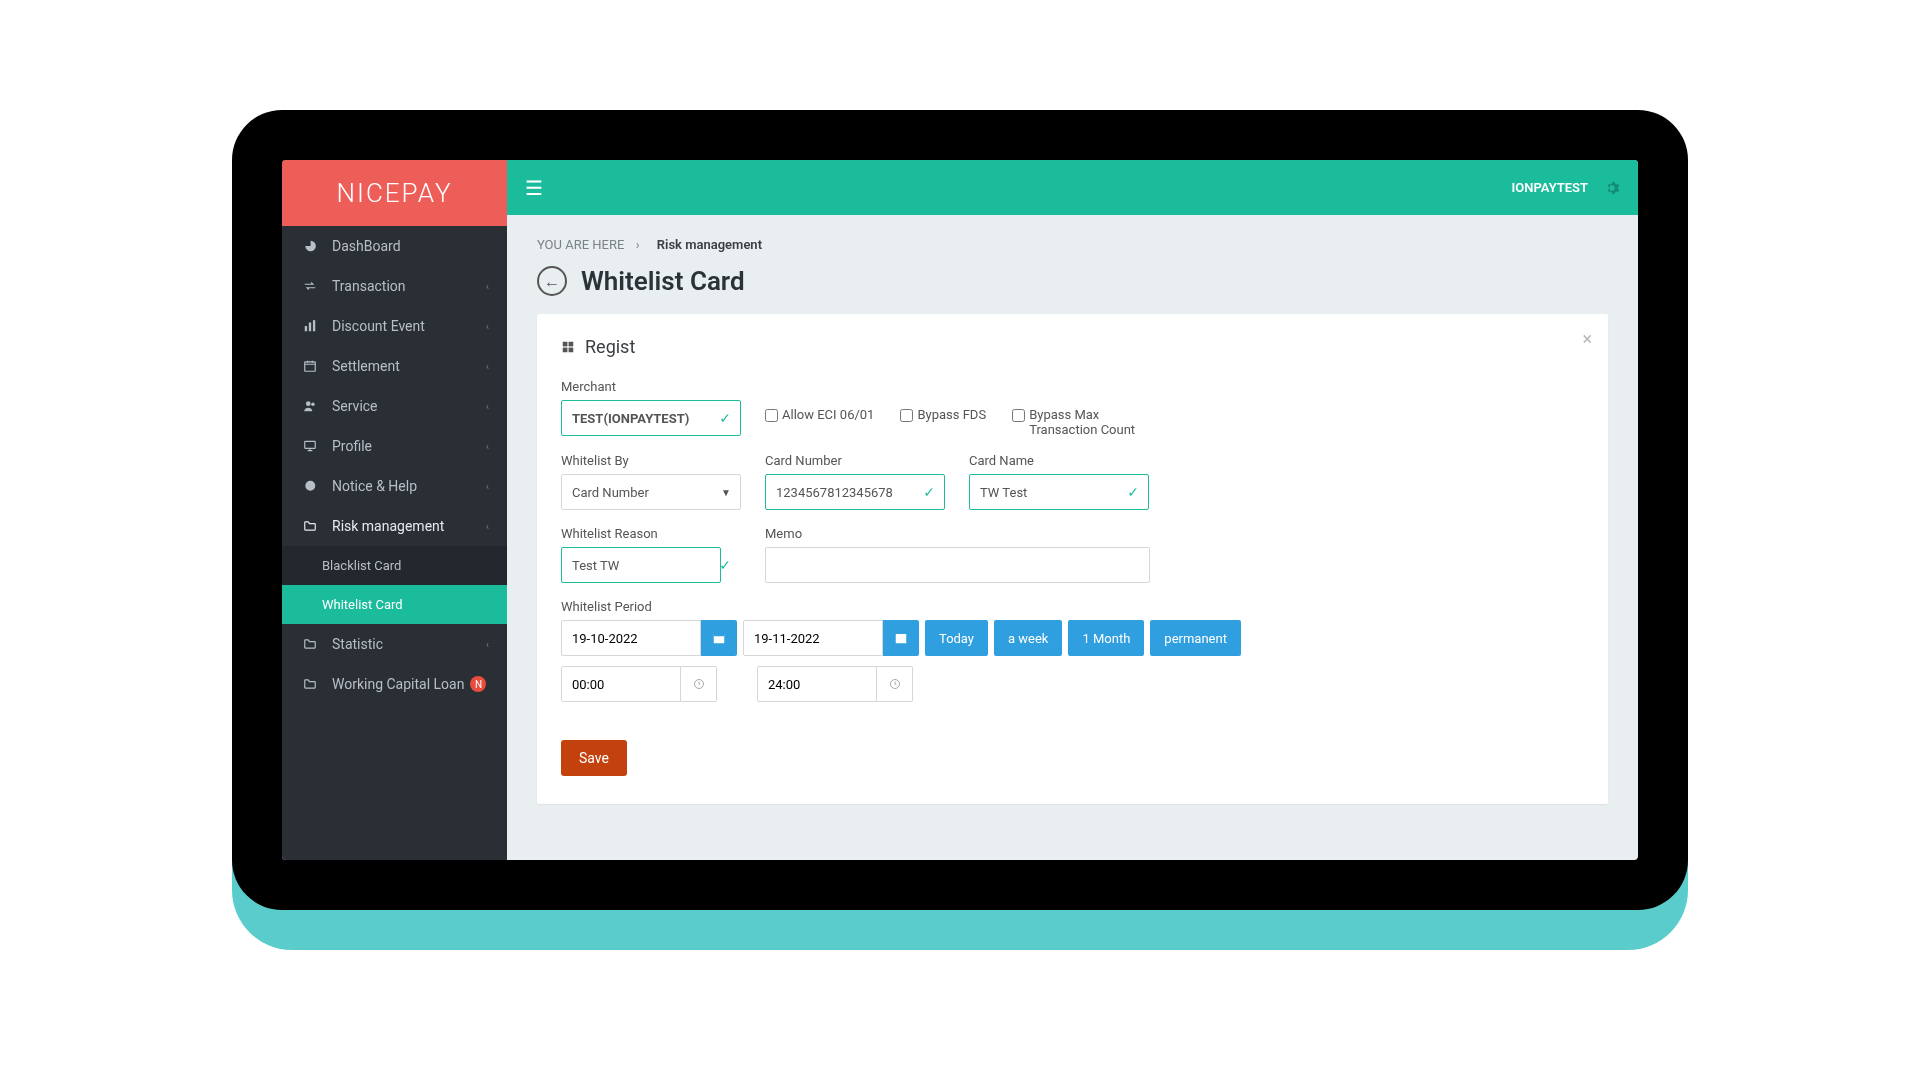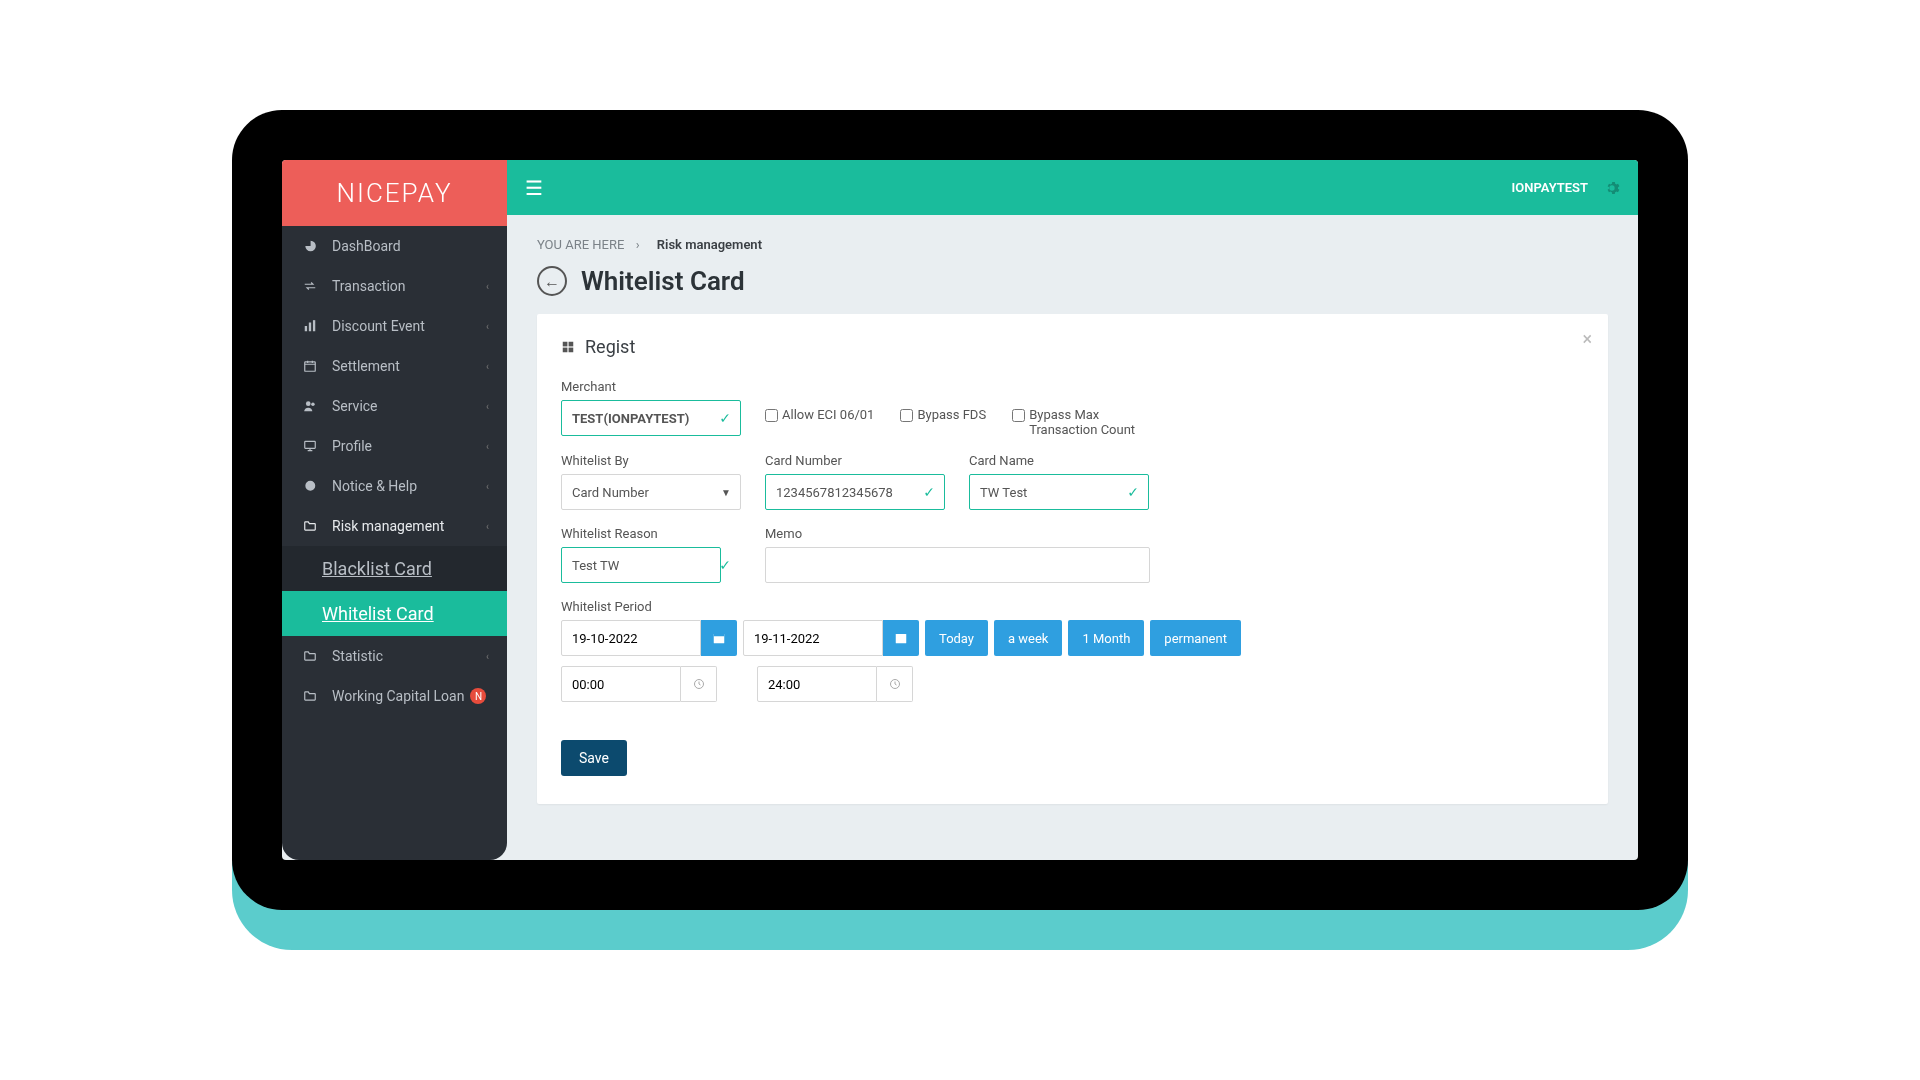--- a/index.html
+++ b/index.html
@@ -1,28 +1,28 @@
 <!DOCTYPE html>
 <html><head>
 <meta charset="utf-8">
 <style>
 * { margin:0; padding:0; box-sizing:border-box; font-family:-apple-system,BlinkMacSystemFont,"Segoe UI",Roboto,sans-serif; }
 body { background:#fff; display:flex; justify-content:center; align-items:center; min-height:1080px; }
 .outer-wrap { width:1456px; height:820px; background:#5bcccc; border-radius:60px 60px 60px 60px; padding:0 0 16px 0; position:relative; }
 .device { width:1456px; height:800px; background:#000; border-radius:50px; padding:50px; position:relative; top:-20px; }
 .screen { width:100%; height:100%; background:#e9eef1; border-radius:4px; overflow:hidden; display:flex; }
-.sidebar { width:225px; background:#2a2f36; display:flex; flex-direction:column; flex-shrink:0;border-radius:17px; }
+.sidebar { width:225px; background:#2a2f36; display:flex; flex-direction:column; flex-shrink:0; }
 .logo { background:#ed5e59; color:#fff; font-size:26px; font-weight:300; letter-spacing:2px; text-align:center; padding:18px 0; }
 .nav { flex:1; overflow:auto; }
 .nav-item { display:flex; align-items:center; padding:12px 18px; color:#b8bec5; font-size:14px; cursor:pointer; position:relative; }
 .nav-item .icon { width:20px; margin-right:12px; display:flex; justify-content:center; }
 .nav-item .chev { margin-left:auto; font-size:10px; color:#777; }
 .nav-item.expanded { color:#e6e9ec; }
 .nav-sub { background:#23282e; }
-.nav-sub .nav-item { padding-left:40px; font-size:18px;text-decoration:underline; }
+.nav-sub .nav-item { padding-left:40px; font-size:13px; }
 .nav-sub .nav-item.active { background:#1abc9c; color:#fff; }
 .badge { background:#e74c3c; color:#fff; border-radius:50%; font-size:10px; width:16px; height:16px; display:inline-flex; align-items:center; justify-content:center; margin-left:6px; }
 .main { flex:1; display:flex; flex-direction:column; }
 .topbar { background:#1abc9c; height:55px; display:flex; align-items:center; padding:0 18px; }
 .hamburger { color:#fff; font-size:20px; cursor:pointer; }
 .topbar-right { margin-left:auto; display:flex; align-items:center; gap:16px; color:#fff; font-size:13px; font-weight:600; }
 .gear { color:#138d75; font-size:16px; cursor:pointer; }
 .content { padding:22px 30px; overflow:auto; }
 .breadcrumb { color:#7b8288; font-size:13px; margin-bottom:14px; }
 .breadcrumb .crumb-current { color:#3a3f44; font-weight:600; margin-left:6px; }
@@ -43,21 +43,21 @@
 .checkbox-row { display:flex; align-items:flex-start; padding-top:10px; }
 .cb { display:flex; align-items:flex-start; font-size:13px; color:#555; gap:4px; }
 .cb input { margin-top:2px; }
 .date-group { display:flex; }
 .date-input { height:36px; border:1px solid #d6d6d6; padding:0 10px; font-size:13px; width:140px; border-radius:2px 0 0 2px; }
 .date-btn { width:36px; height:36px; background:#2f9fe0; color:#fff; display:flex; align-items:center; justify-content:center; border-radius:0 2px 2px 0; cursor:pointer; }
 .time-group { display:flex; }
 .time-input { height:36px; border:1px solid #d6d6d6; padding:0 10px; font-size:13px; width:120px; border-radius:2px 0 0 2px; }
 .time-btn { width:36px; height:36px; border:1px solid #d6d6d6; border-left:none; color:#aaa; display:flex; align-items:center; justify-content:center; border-radius:0 2px 2px 0; cursor:pointer; background:#fff; }
 .quick-btn { background:#2f9fe0; color:#fff; border:none; padding:9px 14px; font-size:13px; border-radius:2px; cursor:pointer; }
-.save-btn { background:#0c4a6e; color:#fff; border:none; padding:10px 18px; font-size:14px; border-radius:3px; cursor:pointer; margin-top:10px; }
+.save-btn { background:#c2410c; color:#fff; border:none; padding:10px 18px; font-size:14px; border-radius:3px; cursor:pointer; margin-top:10px; }
 svg { display:block; }
 </style>
 </head>
 <body>
 
 <div class="outer-wrap">
 <div class="device">
 <div class="screen">
 
   <div class="sidebar">

